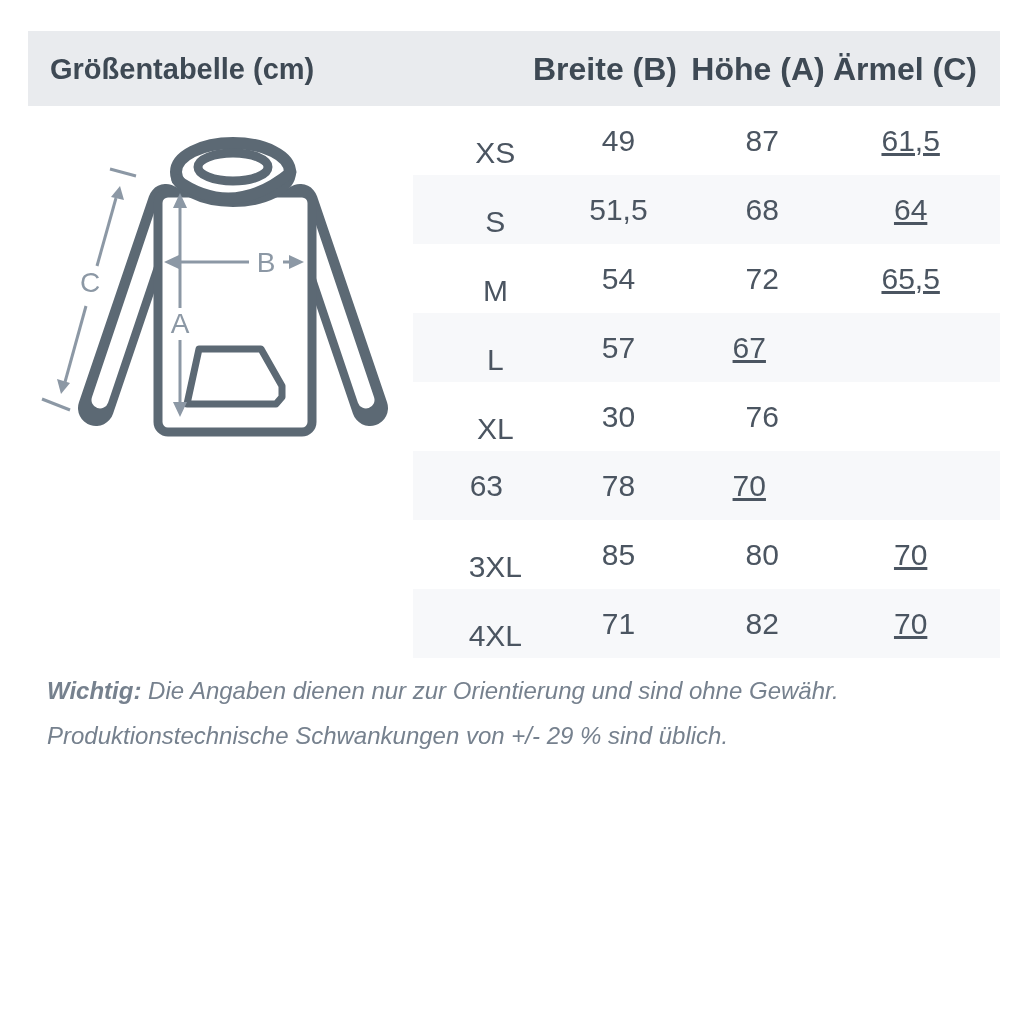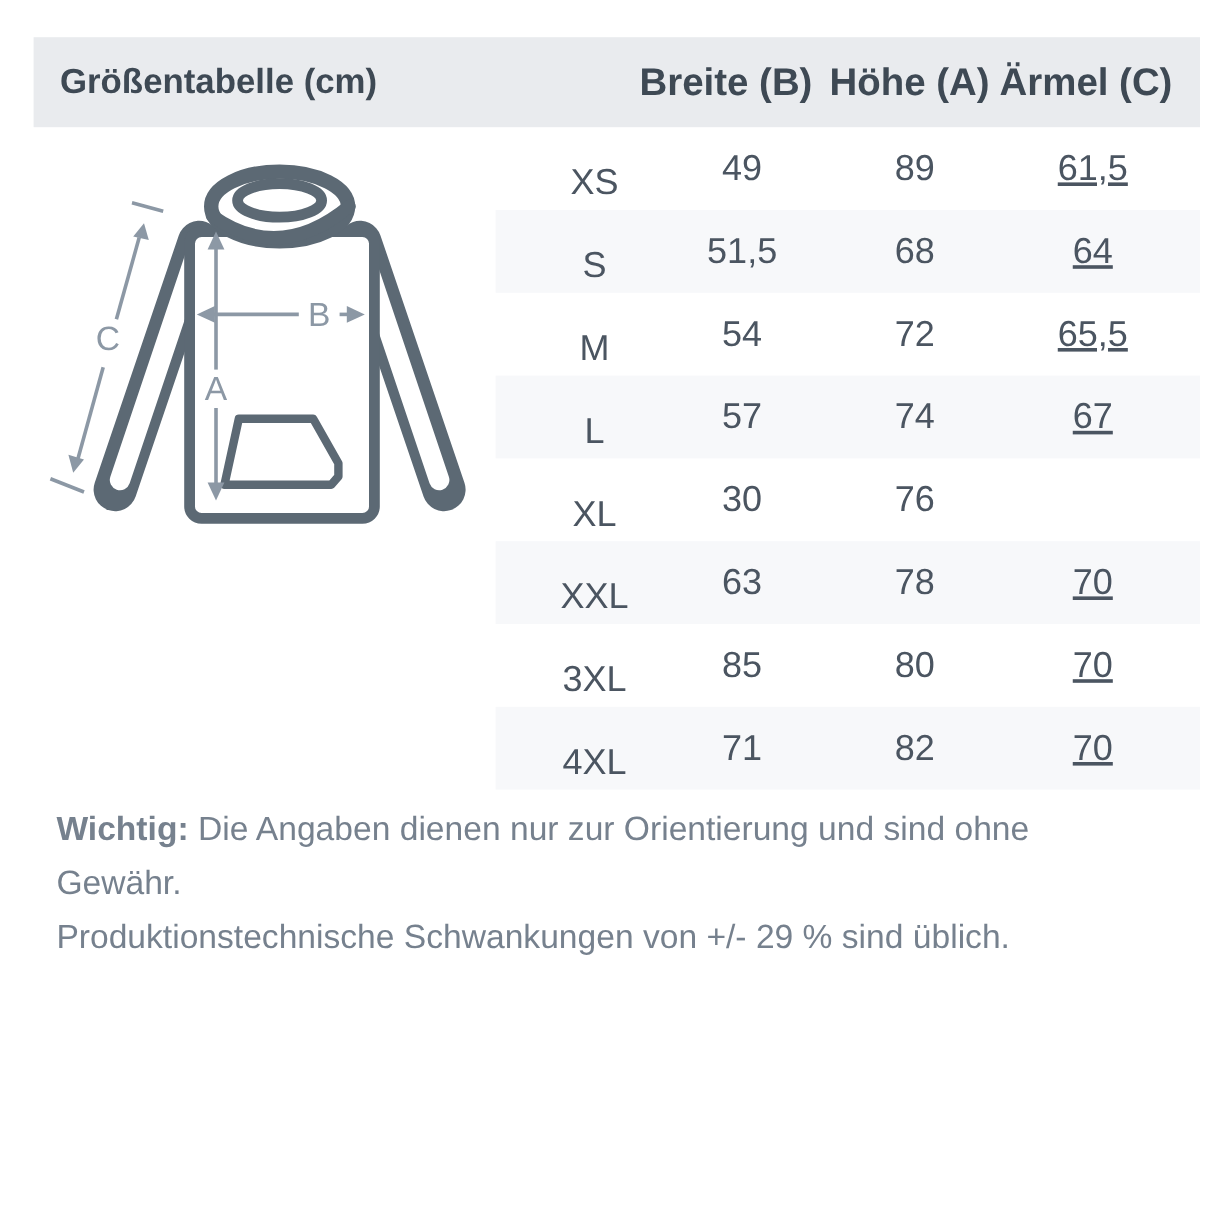--- a/index.html
+++ b/index.html
@@ -32,21 +32,21 @@
   }
   .row:nth-child(even){background:var(--stripe,#f7f8fa);}
   .cell{white-space:nowrap;}
   .cell.size{padding-left:18px;margin-top:24px;}
   .cell.c4{padding-right:26px;text-decoration:underline;}
   
   .hoodie{position:absolute;left:30px;top:120px;width:380px;height:340px;}
   
   .note{
     position:absolute;left:47px;top:668px;width:910px;
-    font-size:28px;line-height:45px;color:var(--note_text,#76818e);
+    font-size:24px;line-height:45px;color:var(--note_text,#76818e);font-style:italic;
   }
   .note .bold{font-weight:bold;}
 </style>
 </head>
 <body>
 
 <div class="sheet">
 
   <div class="header-band">
     <div class="title">Größentabelle (cm)</div>
@@ -98,48 +98,46 @@
       <polygon points="90,66 94,80 81,77" fill="#8c98a5" stroke="none"></polygon>
       <polygon points="31,274 40,263 27,259" fill="#8c98a5" stroke="none"></polygon>
     </g>
     <text x="60" y="172" text-anchor="middle" font-size="28" fill="#8c98a5" font-family="Liberation Sans, sans-serif">C</text>
   </svg>
 
   <div class="size-table">
     <div class="row">
       <div class="cell size">XS</div>
       <div class="cell">49</div>
-      <div class="cell">89</div>
+      <div class="cell">87</div>
       <div class="cell c4">61,5</div>
     </div>
     <div class="row">
       <div class="cell size">S</div>
       <div class="cell">51,5</div>
       <div class="cell">68</div>
       <div class="cell c4">64</div>
     </div>
     <div class="row">
       <div class="cell size">M</div>
       <div class="cell">54</div>
       <div class="cell">72</div>
       <div class="cell c4">65,5</div>
     </div>
     <div class="row">
       <div class="cell size">L</div>
       <div class="cell">57</div>
-      <div class="cell">74</div>
       <div class="cell c4">67</div>
     </div>
     <div class="row">
       <div class="cell size">XL</div>
       <div class="cell">30</div>
       <div class="cell">76</div>
     </div>
     <div class="row">
-      <div class="cell size">XXL</div>
       <div class="cell">63</div>
       <div class="cell">78</div>
       <div class="cell c4">70</div>
     </div>
     <div class="row">
       <div class="cell size">3XL</div>
       <div class="cell">85</div>
       <div class="cell">80</div>
       <div class="cell c4">70</div>
     </div>

